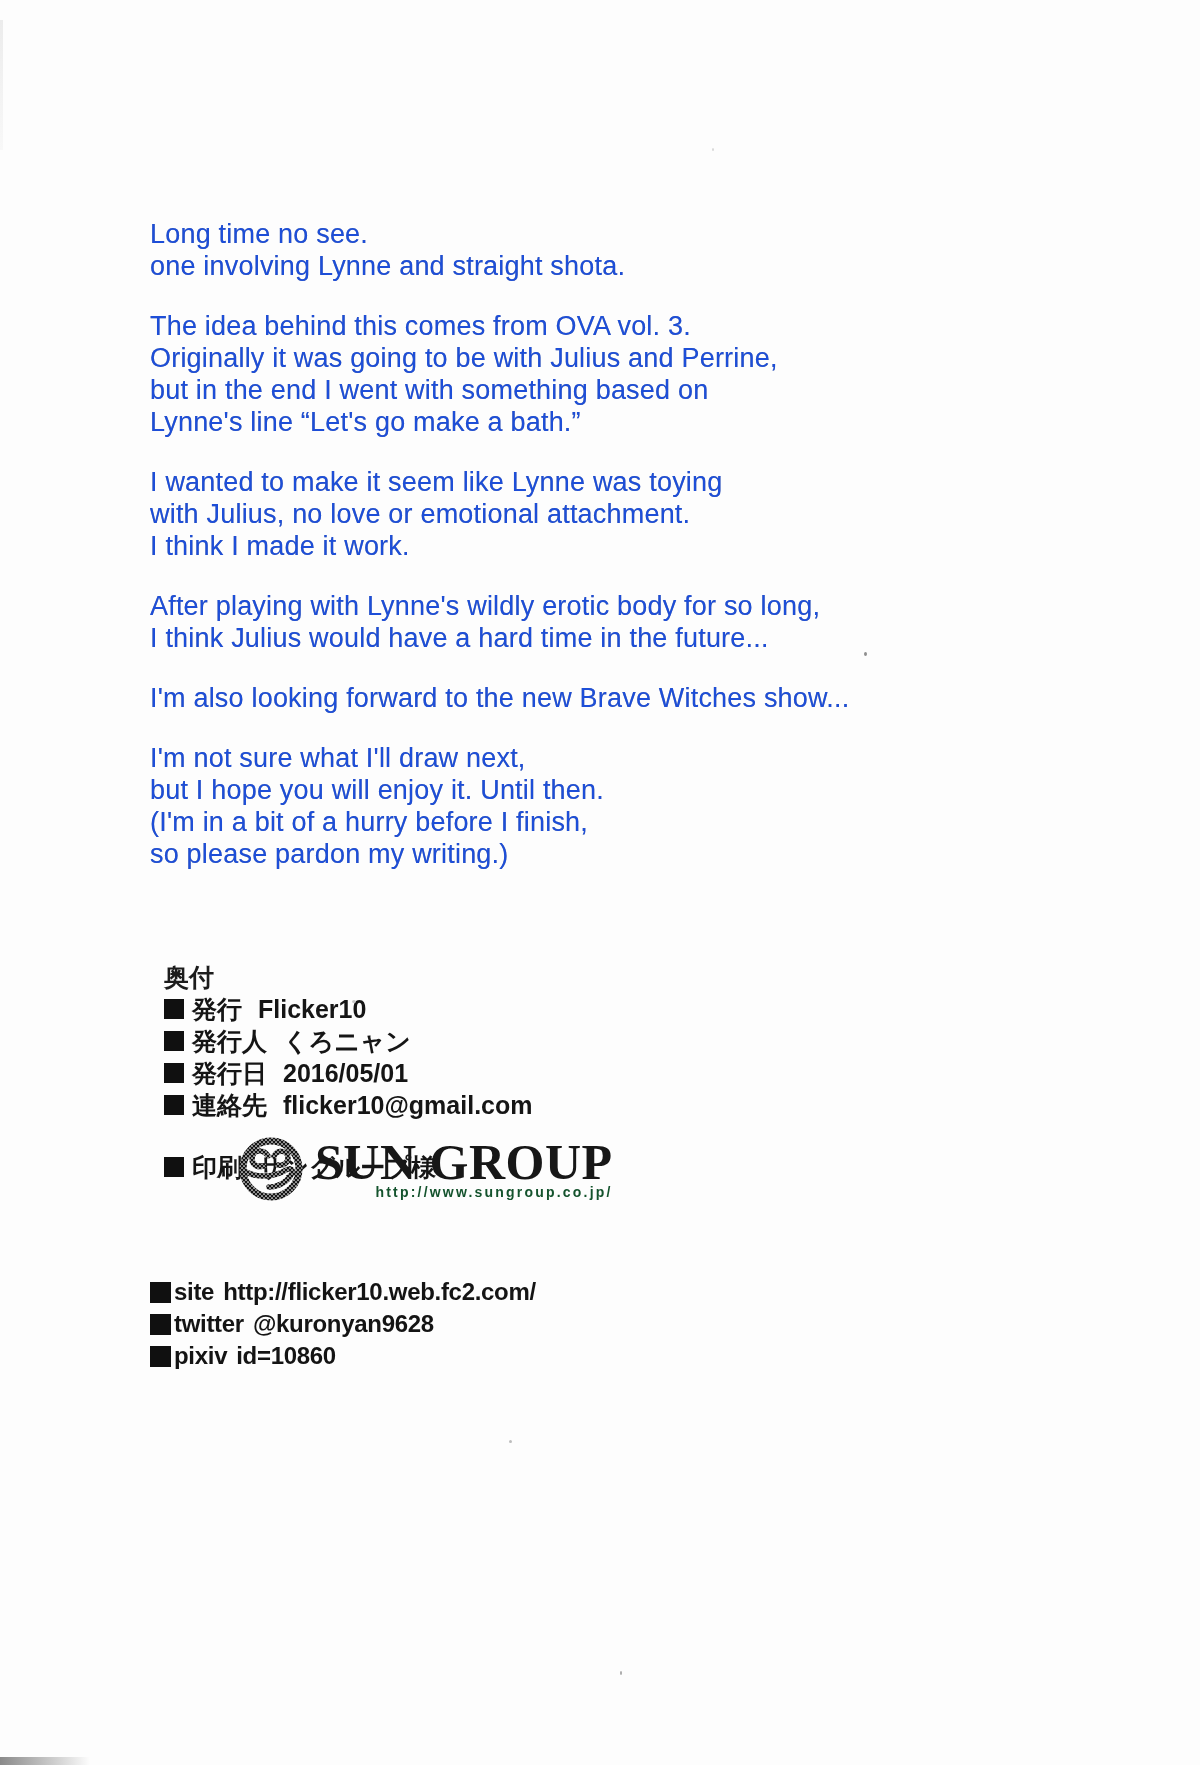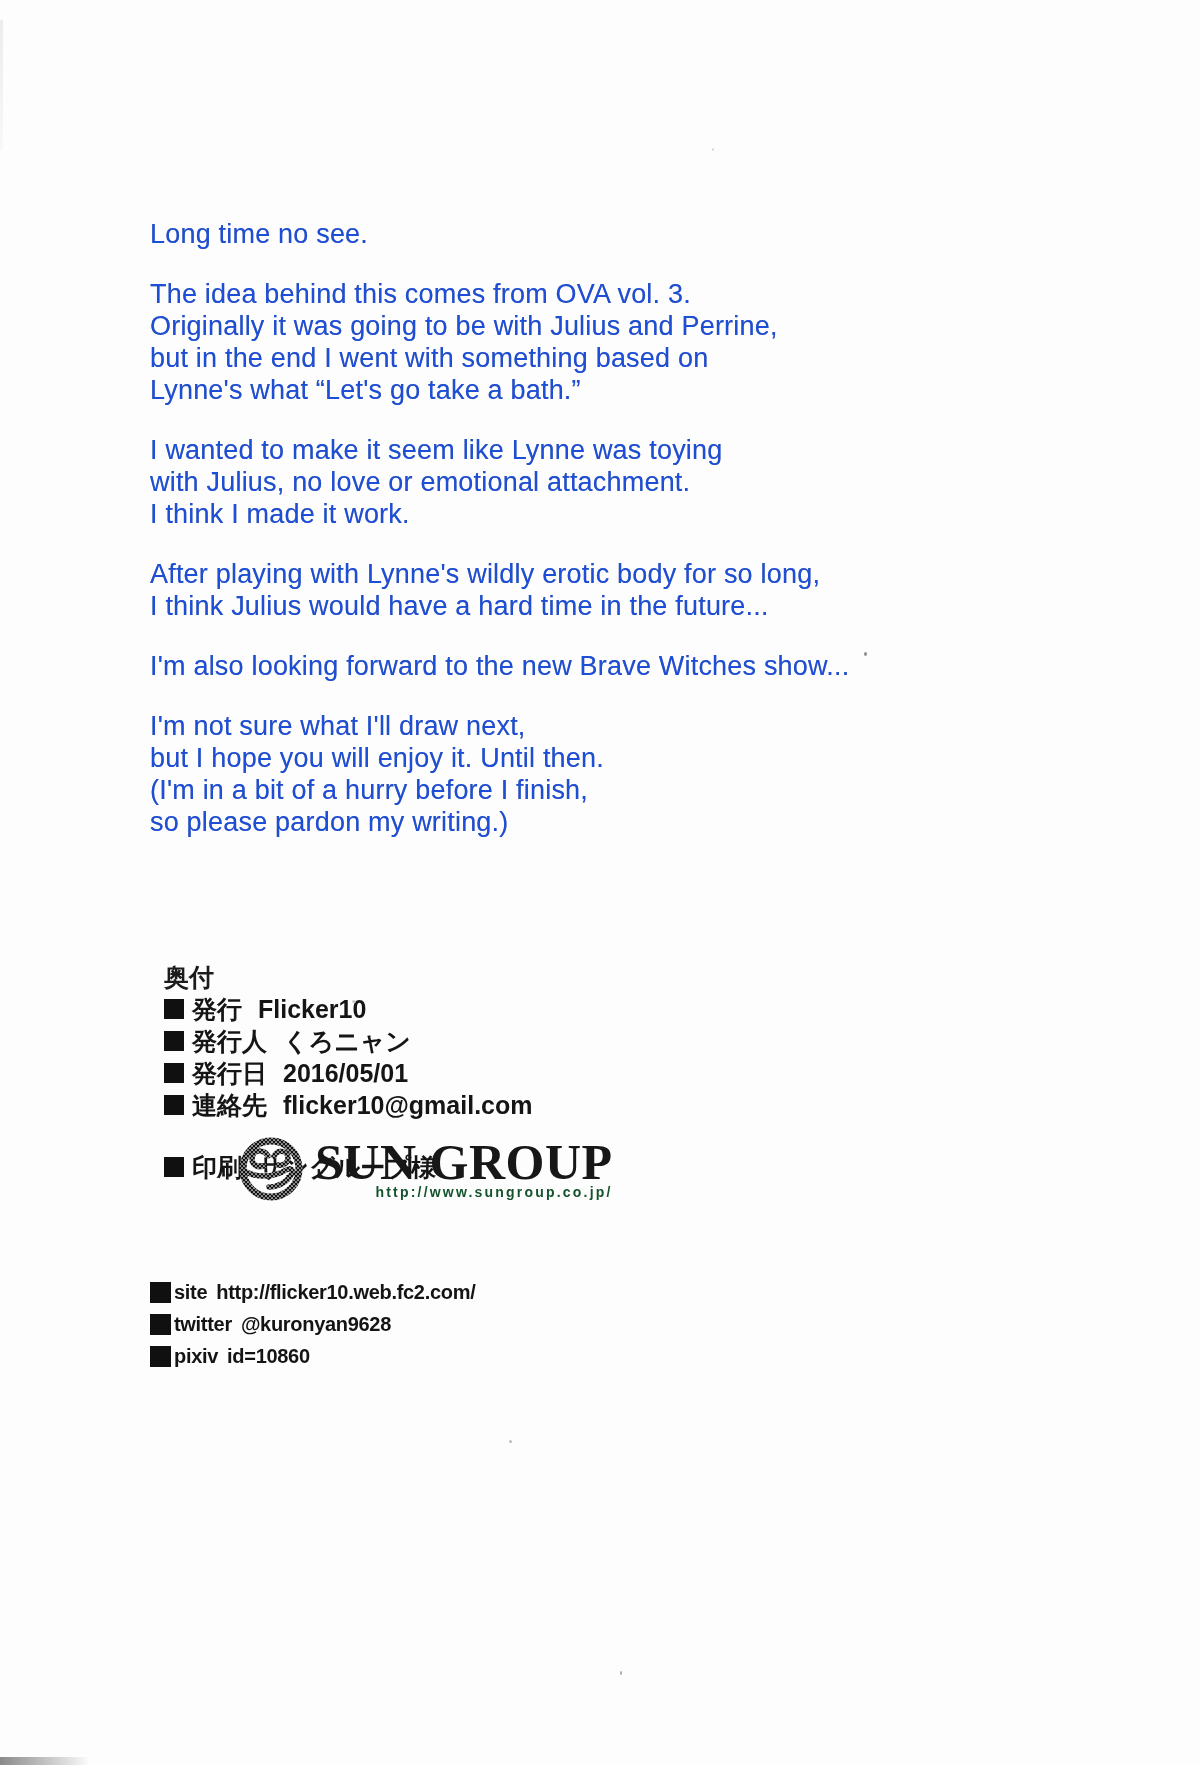--- a/index.html
+++ b/index.html
@@ -32,45 +32,46 @@
     font-family:"Liberation Serif",serif;font-weight:700;
     font-size:50px;line-height:54px;letter-spacing:0.5px;color:#171717;
     white-space:nowrap;
   }
   .logo-url{
     font-size:14px;font-weight:600;letter-spacing:2.2px;
     color:#14532d;text-align:right;margin-top:-5px;white-space:nowrap;
   }
   
   .links{position:absolute;left:150px;top:1276px;}
-  .link-line{display:flex;align-items:center;font-size:20px;font-weight:700;line-height:32px;letter-spacing:-0.3px;color:#141414;}
+  .link-line{display:flex;align-items:center;font-size:24px;font-weight:700;line-height:32px;letter-spacing:-0.3px;color:#141414;}
   .link-line .sq{width:21px;height:21px;margin-right:3px;}
   .link-value{margin-left:9px;text-align:center;}
   
   .speck{position:absolute;border-radius:50%;}
   .sp1{left:712px;top:148px;width:2px;height:3px;background:#d8d8d8;}
   .sp2{left:864px;top:652px;width:3px;height:4px;background:#8f8f8f;}
   .sp3{left:352px;top:1000px;width:4px;height:3px;background:#c9c9c9;}
   .sp4{left:509px;top:1440px;width:3px;height:3px;background:#bdbdbd;}
   .sp5{left:620px;top:1671px;width:2px;height:4px;background:#a8a8a8;}
   .edge-left{position:absolute;left:0;top:20px;width:3px;height:130px;background:linear-gradient(to bottom,#ececec,#f8f8f8);}
   .corner-strip{position:absolute;left:0;top:1757px;width:90px;height:8px;background:linear-gradient(to right,#8a8a8a,#d9d9d9 70%,rgba(220,220,220,0));}
 </style>
 </head>
 <body>
 
 <div class="eng">
   <div class="para">
     <div class="line">Long time no see.</div>
+    <div class="line">one involving Lynne and straight shota.</div>
   </div>
   <div class="para">
     <div class="line">The idea behind this comes from OVA vol. 3.</div>
     <div class="line">Originally it was going to be with Julius and Perrine,</div>
     <div class="line">but in the end I went with something based on</div>
-    <div class="line">Lynne's what “Let's go take a bath.”</div>
+    <div class="line">Lynne's line “Let's go make a bath.”</div>
   </div>
   <div class="para">
     <div class="line">I wanted to make it seem like Lynne was toying</div>
     <div class="line">with Julius, no love or emotional attachment.</div>
     <div class="line">I think I made it work.</div>
   </div>
   <div class="para">
     <div class="line">After playing with Lynne's wildly erotic body for so long,</div>
     <div class="line">I think Julius would have a hard time in the future...</div>
   </div>

